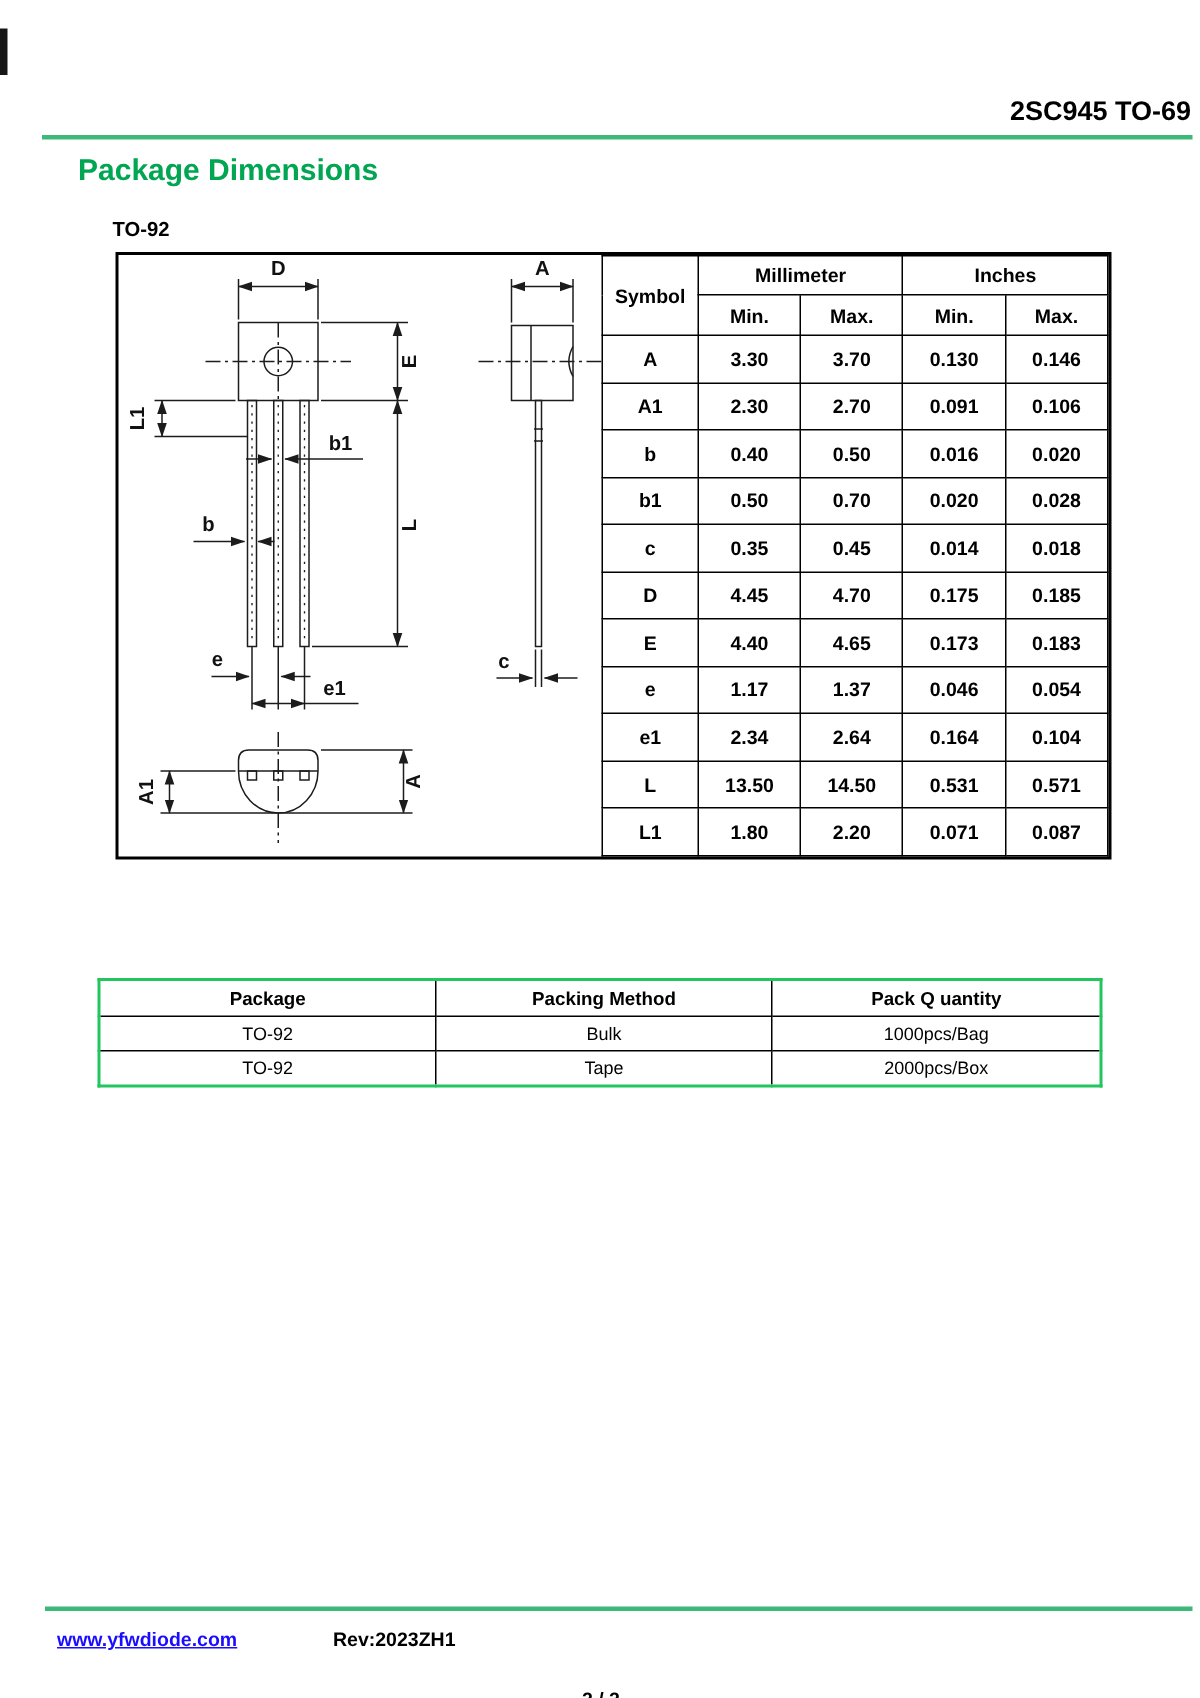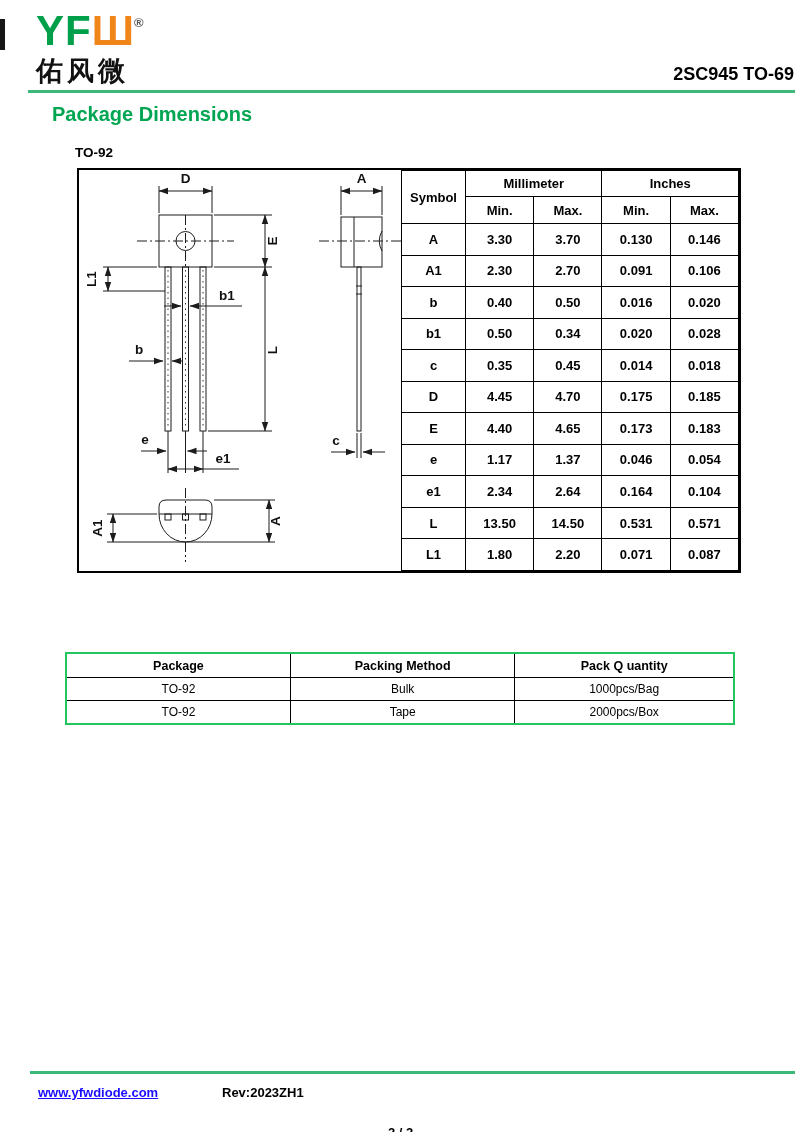--- a/index.html
+++ b/index.html
@@ -54,26 +54,20 @@
   .dot{stroke-dasharray:1.5 4;stroke-width:0.9;}
   .lbl{font-size:13.5px;font-weight:bold;fill:#111;text-anchor:middle;}
 </style>
 </head>
 <body>
 
 <div class="page">
 
   <div class="scan-artifact"></div>
 
-  <div class="logo">
-    <div class="logo-row">
-      <span class="lg-yf">YF</span><span class="lg-sha">Ш</span><span class="lg-reg">®</span>
-    </div>
-    <div class="logo-cn">佑风微</div>
-  </div>
   <div class="part-number">2SC945 TO-69</div>
   <div class="rule-top"></div>
   <div class="section-title">Package Dimensions</div>
   <div class="pkg-label">TO-92</div>
 
   <div class="dimbox">
     <div class="draw">
       <svg width="322" height="401" viewBox="0 0 322 401">
         <defs>
           <marker id="ar" markerWidth="11" markerHeight="9" refX="9" refY="4" orient="auto-start-reverse" markerUnits="userSpaceOnUse">
@@ -207,21 +201,21 @@
           <tr>
             <td>b</td>
             <td>0.40</td>
             <td>0.50</td>
             <td>0.016</td>
             <td>0.020</td>
           </tr>
           <tr>
             <td>b1</td>
             <td>0.50</td>
-            <td>0.34</td>
+            <td>0.70</td>
             <td>0.020</td>
             <td>0.028</td>
           </tr>
           <tr>
             <td>c</td>
             <td>0.35</td>
             <td>0.45</td>
             <td>0.014</td>
             <td>0.018</td>
           </tr>

